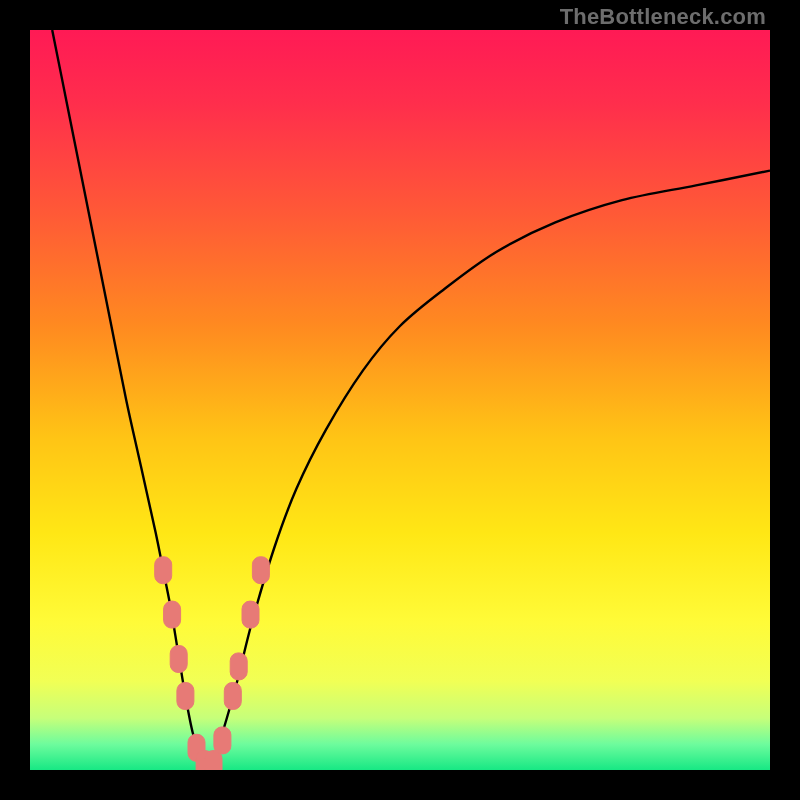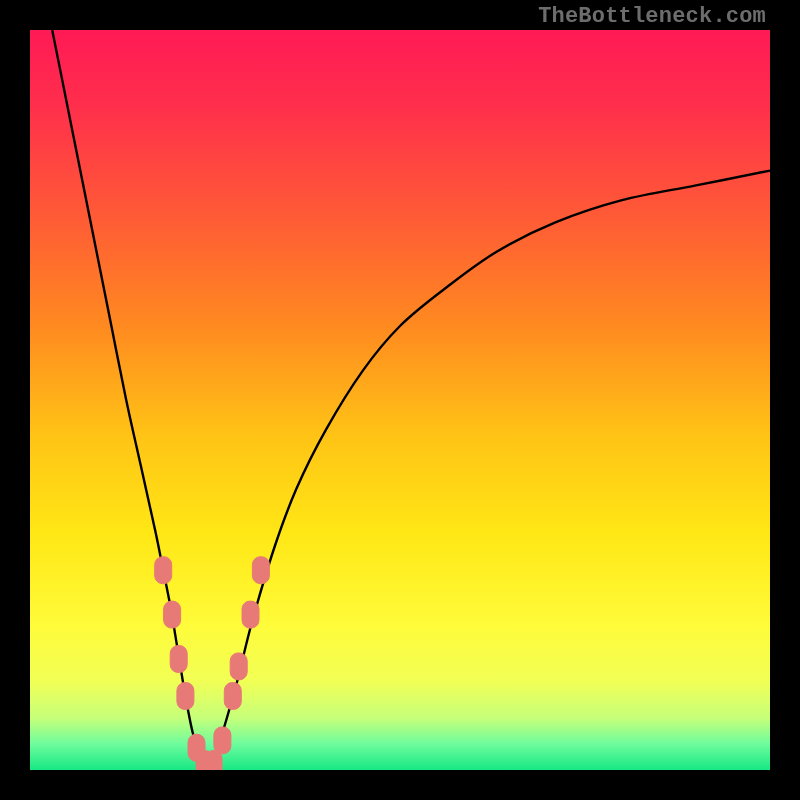--- a/index.html
+++ b/index.html
@@ -9,21 +9,20 @@
     height: 800px;
     overflow: hidden;
     background: #000;
     font-family: Arial, Helvetica, sans-serif;
   }
   .frame {
     position: absolute;
     left: 0; top: 0;
     width: 800px; height: 800px;
     background: #000;
-    font-family: Liberation Mono, monospace;
   }
   .plot {
     position: absolute;
     left: 30px;
     top: 30px;
     width: 740px;
     height: 740px;
     overflow: hidden;
   }
   .watermark {

